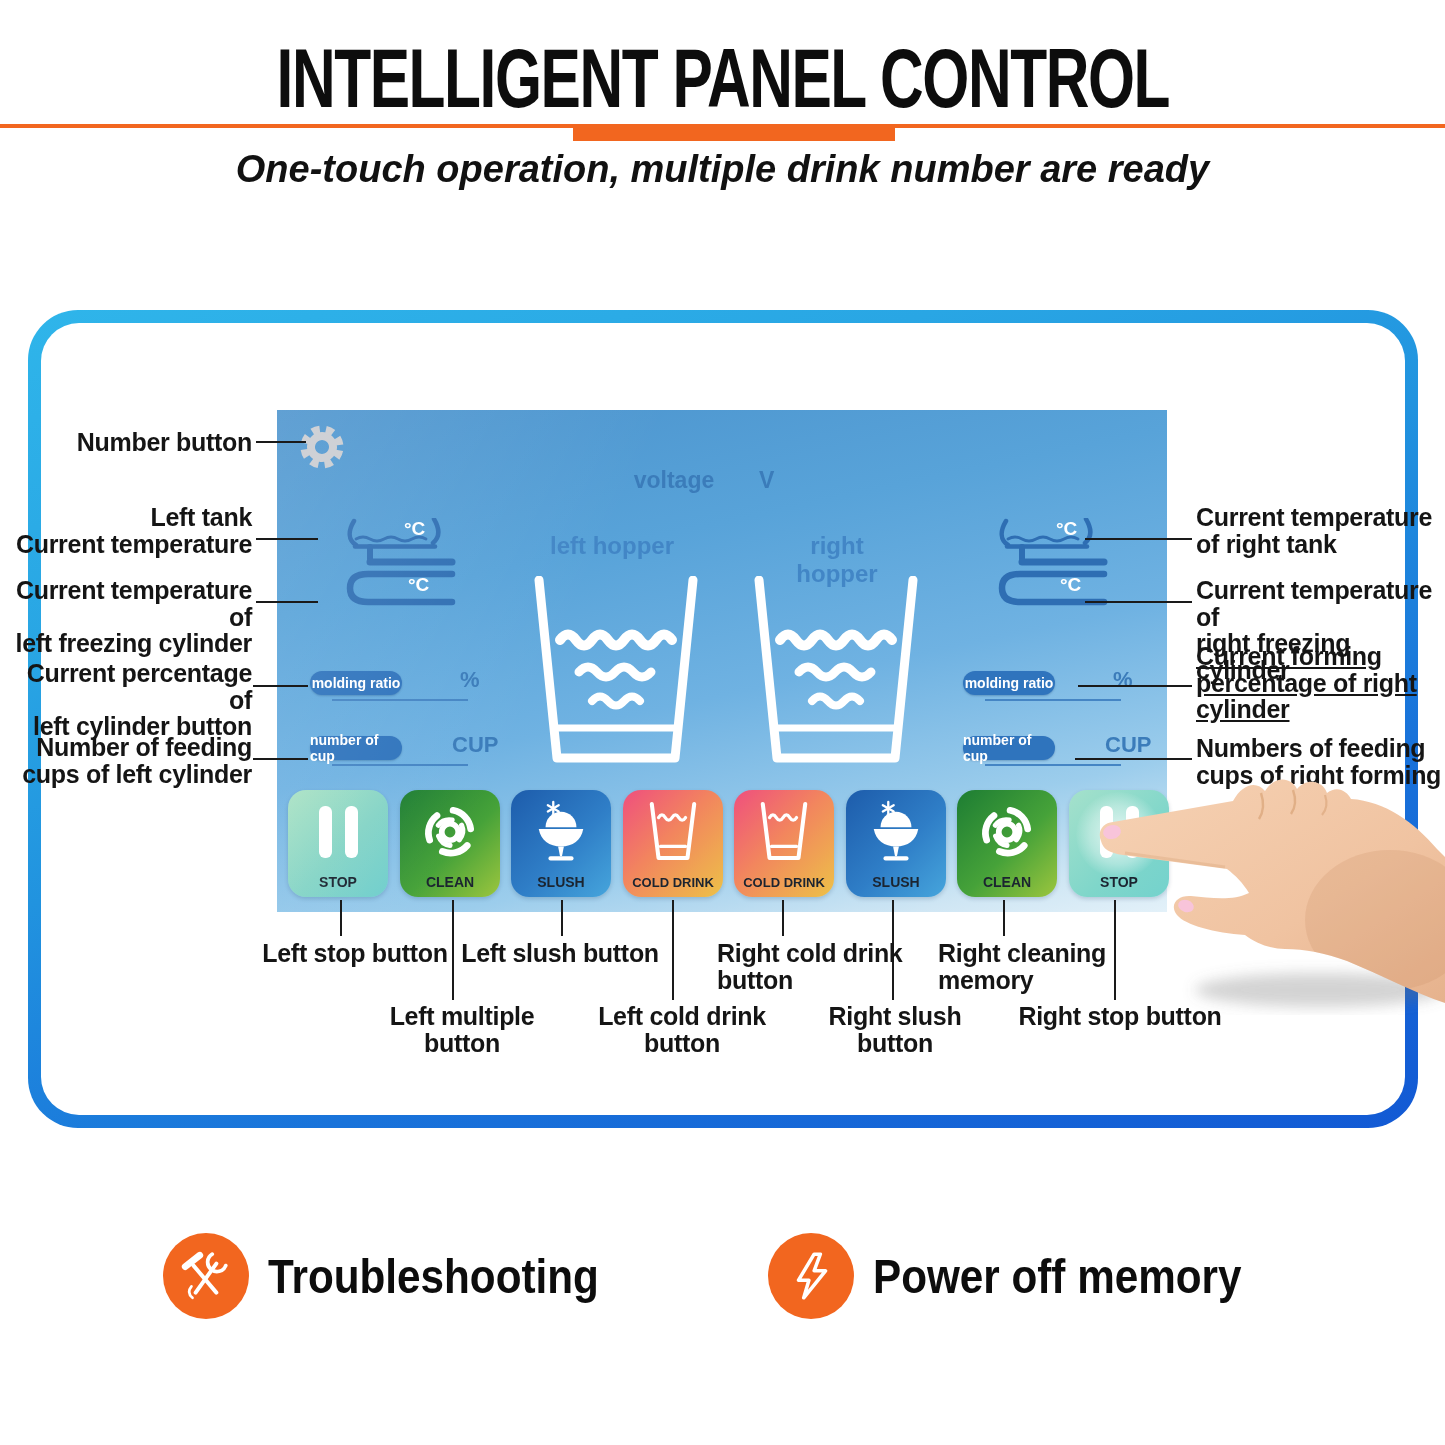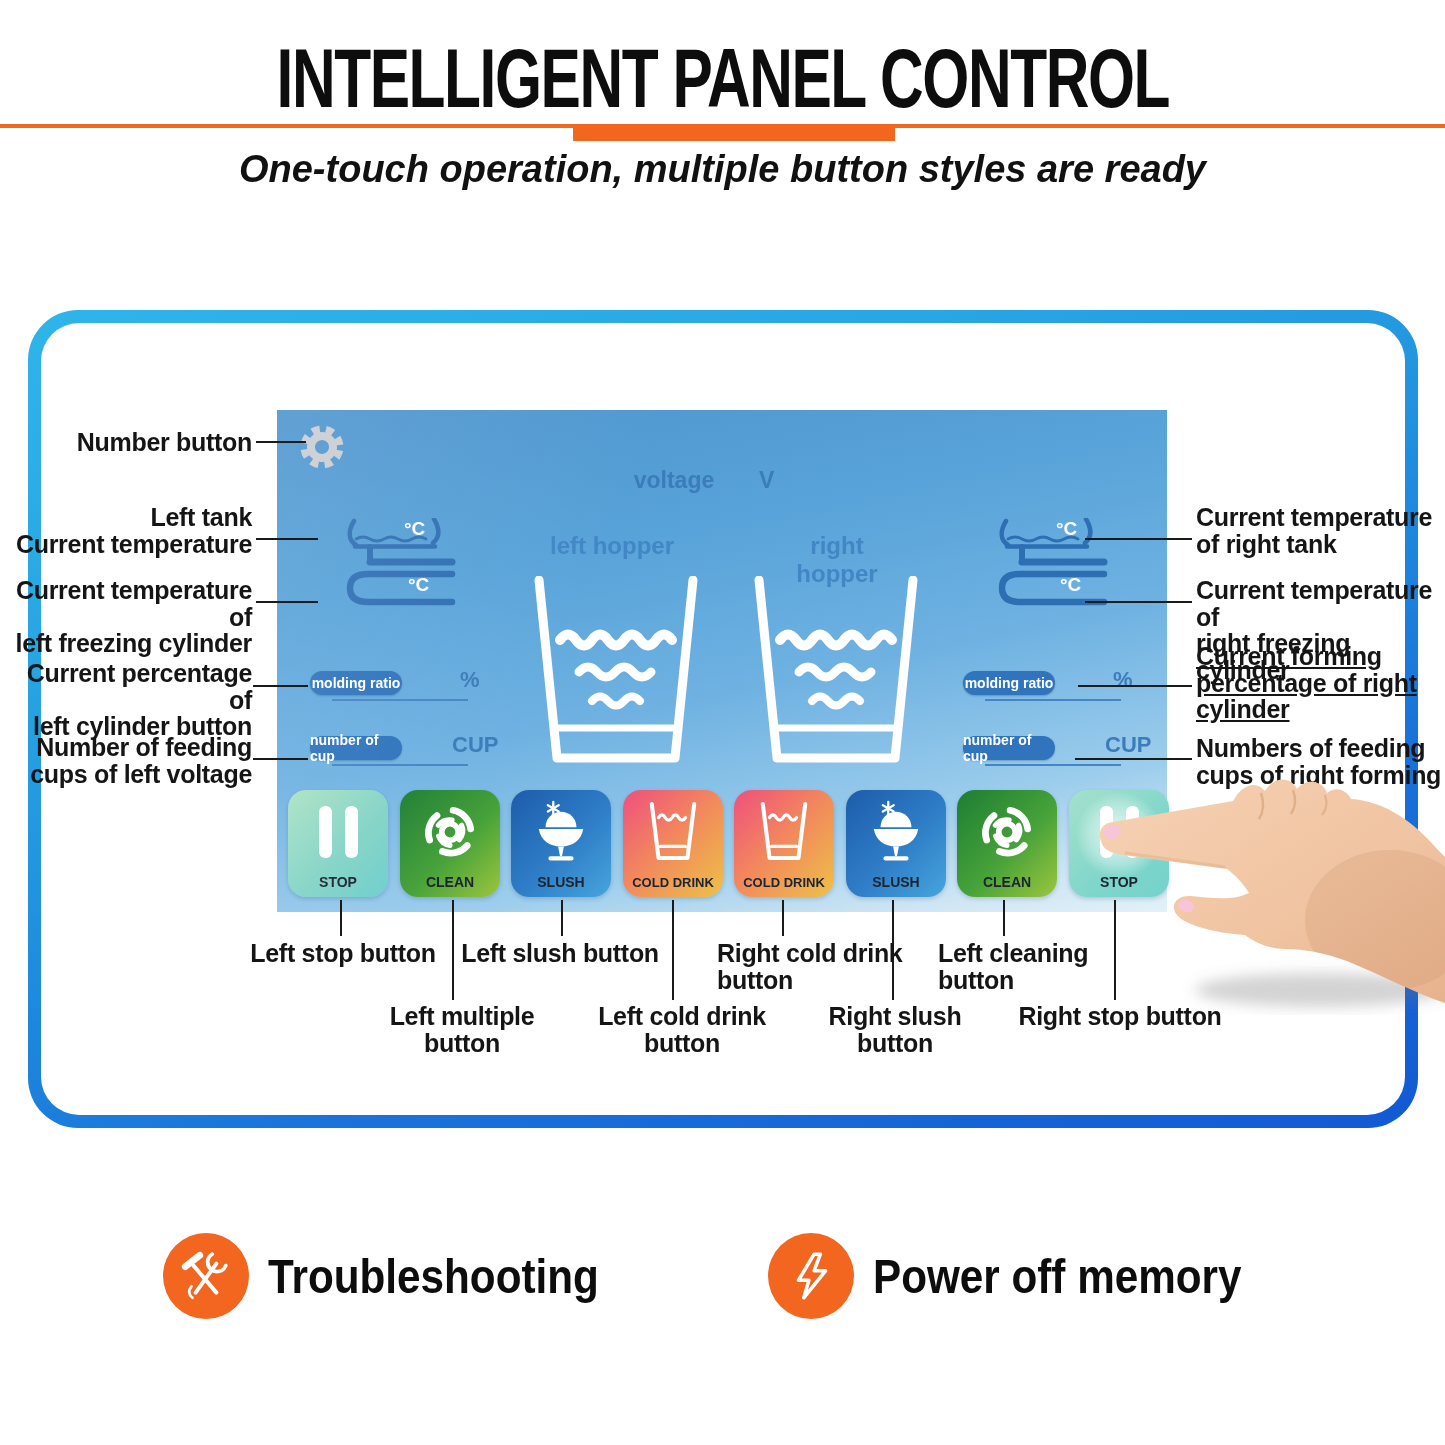--- a/index.html
+++ b/index.html
@@ -57,21 +57,21 @@
     transform-origin:left center;white-space:nowrap;}
 </style>
 </head>
 <body>
 
 <div class="abs title-wrap">
   <span class="title">INTELLIGENT PANEL CONTROL</span>
 </div>
 <div class="abs rule-thin" style="background:#F2661F"></div>
 <div class="abs rule-thick" style="background:#F2661F"></div>
-<div class="abs subtitle">One-touch operation, multiple button styles are ready</div>
+<div class="abs subtitle">One-touch operation, multiple drink number are ready</div>
 
 <div class="abs frame">
   <div class="frame-inner"></div>
 </div>
 
 <div class="abs screen">
 
   <div class="abs" style="left:20px;top:12px;width:50px;height:50px;">
     <svg width="50" height="50" viewBox="0 0 50 50">
       <g transform="rotate(11 25 25)">
@@ -265,21 +265,21 @@
 </div>
 
 <div class="abs co-label co-left" style="left:12px;top:429px;">Number button</div>
 <div class="abs co-label co-left" style="left:12px;top:504px;">Left tank
 Current temperature</div>
 <div class="abs co-label co-left" style="left:12px;top:577px;">Current temperature of
 left freezing cylinder</div>
 <div class="abs co-label co-left" style="left:12px;top:660px;">Current percentage of
 left cylinder button</div>
 <div class="abs co-label co-left" style="left:12px;top:734px;">Number of feeding
-cups of left voltage</div>
+cups of left cylinder</div>
 
 <div class="abs hline" style="left:256px;top:441px;width:50px;"></div>
 <div class="abs hline" style="left:256px;top:538px;width:62px;"></div>
 <div class="abs hline" style="left:256px;top:601px;width:62px;"></div>
 <div class="abs hline" style="left:253px;top:685px;width:55px;"></div>
 <div class="abs hline" style="left:253px;top:758px;width:55px;"></div>
 
 <div class="abs co-label co-right" style="left:1196px;top:504px;">Current temperature
 of right tank</div>
 <div class="abs co-label co-right" style="left:1196px;top:577px;">Current temperature of
@@ -297,24 +297,24 @@
 
 <div class="abs vline" style="left:340px;top:900px;height:36px;"></div>
 <div class="abs vline" style="left:452px;top:900px;height:100px;"></div>
 <div class="abs vline" style="left:561px;top:900px;height:36px;"></div>
 <div class="abs vline" style="left:672px;top:900px;height:100px;"></div>
 <div class="abs vline" style="left:782px;top:900px;height:36px;"></div>
 <div class="abs vline" style="left:892px;top:900px;height:100px;"></div>
 <div class="abs vline" style="left:1003px;top:900px;height:36px;"></div>
 <div class="abs vline" style="left:1114px;top:900px;height:100px;"></div>
 
-<div class="abs co-label co-bottom" style="left:238px;top:940px;width:210px;">Left stop button</div>
+<div class="abs co-label co-bottom" style="left:250px;top:940px;width:210px;">Left stop button</div>
 <div class="abs co-label co-bottom" style="left:455px;top:940px;width:210px;">Left slush button</div>
 <div class="abs co-label" style="left:717px;top:940px;width:200px;text-align:left;">Right cold drink button</div>
-<div class="abs co-label" style="left:938px;top:940px;width:175px;text-align:left;">Left cleaning button</div>
+<div class="abs co-label" style="left:938px;top:940px;width:175px;text-align:left;">Right cleaning memory</div>
 
 <div class="abs co-label co-bottom" style="left:352px;top:1003px;width:220px;">Left multiple button</div>
 <div class="abs co-label co-bottom" style="left:562px;top:1003px;width:240px;">Left cold drink button</div>
 <div class="abs co-label co-bottom" style="left:790px;top:1003px;width:210px;">Right slush button</div>
 <div class="abs co-label co-bottom" style="left:1015px;top:1003px;width:210px;">Right stop button</div>
 
 <div class="abs feat-circle" style="left:163px;top:1233px;background:#F2661F;">
   <svg width="54" height="54" viewBox="0 0 52 52" fill="none" stroke="#ffffff" stroke-linecap="round" stroke-linejoin="round">
     <line x1="36" y1="42" x2="14" y2="16" stroke-width="3.8"></line>
     <line x1="6" y1="17" x2="20" y2="6" stroke-width="6.5"></line>

